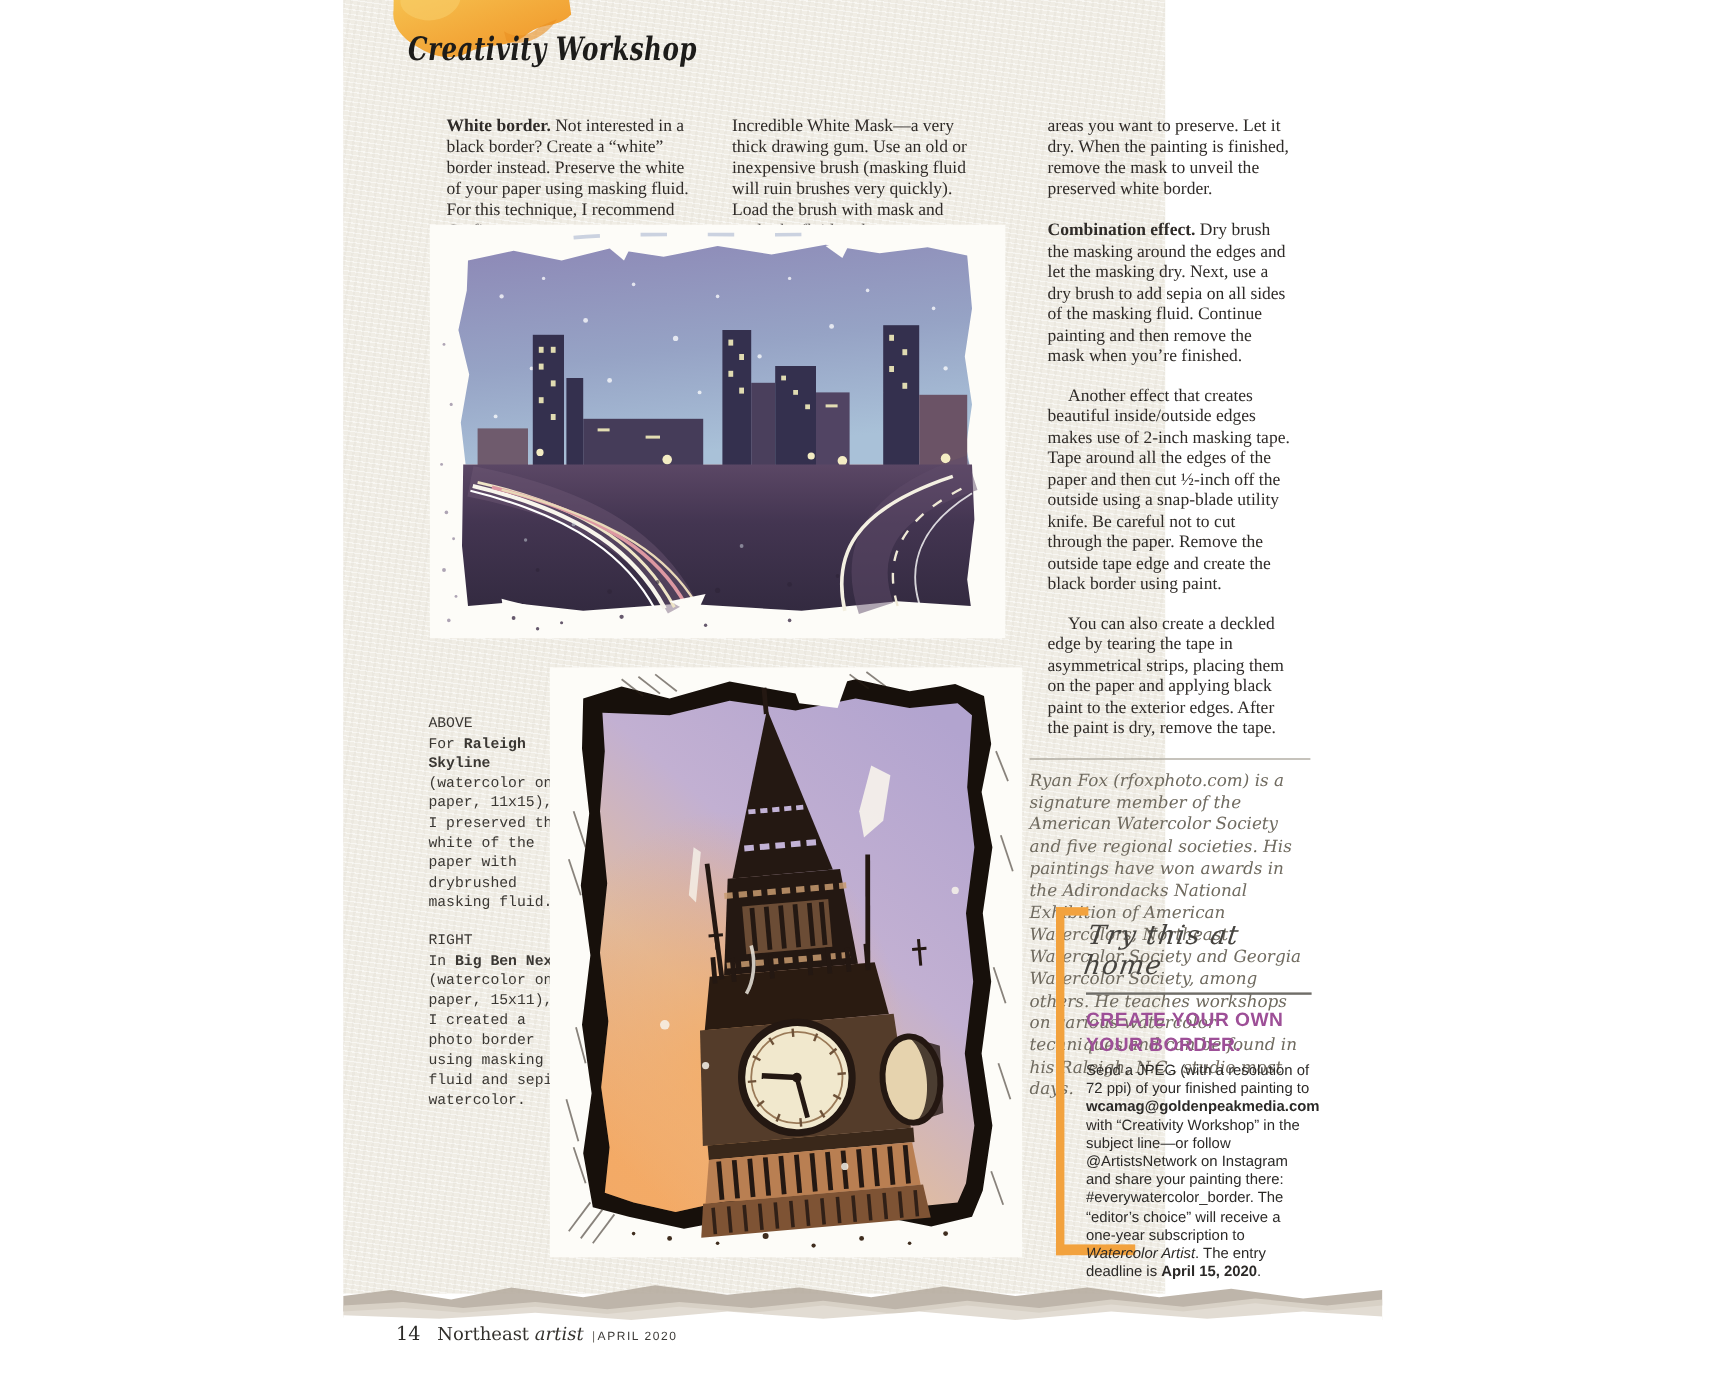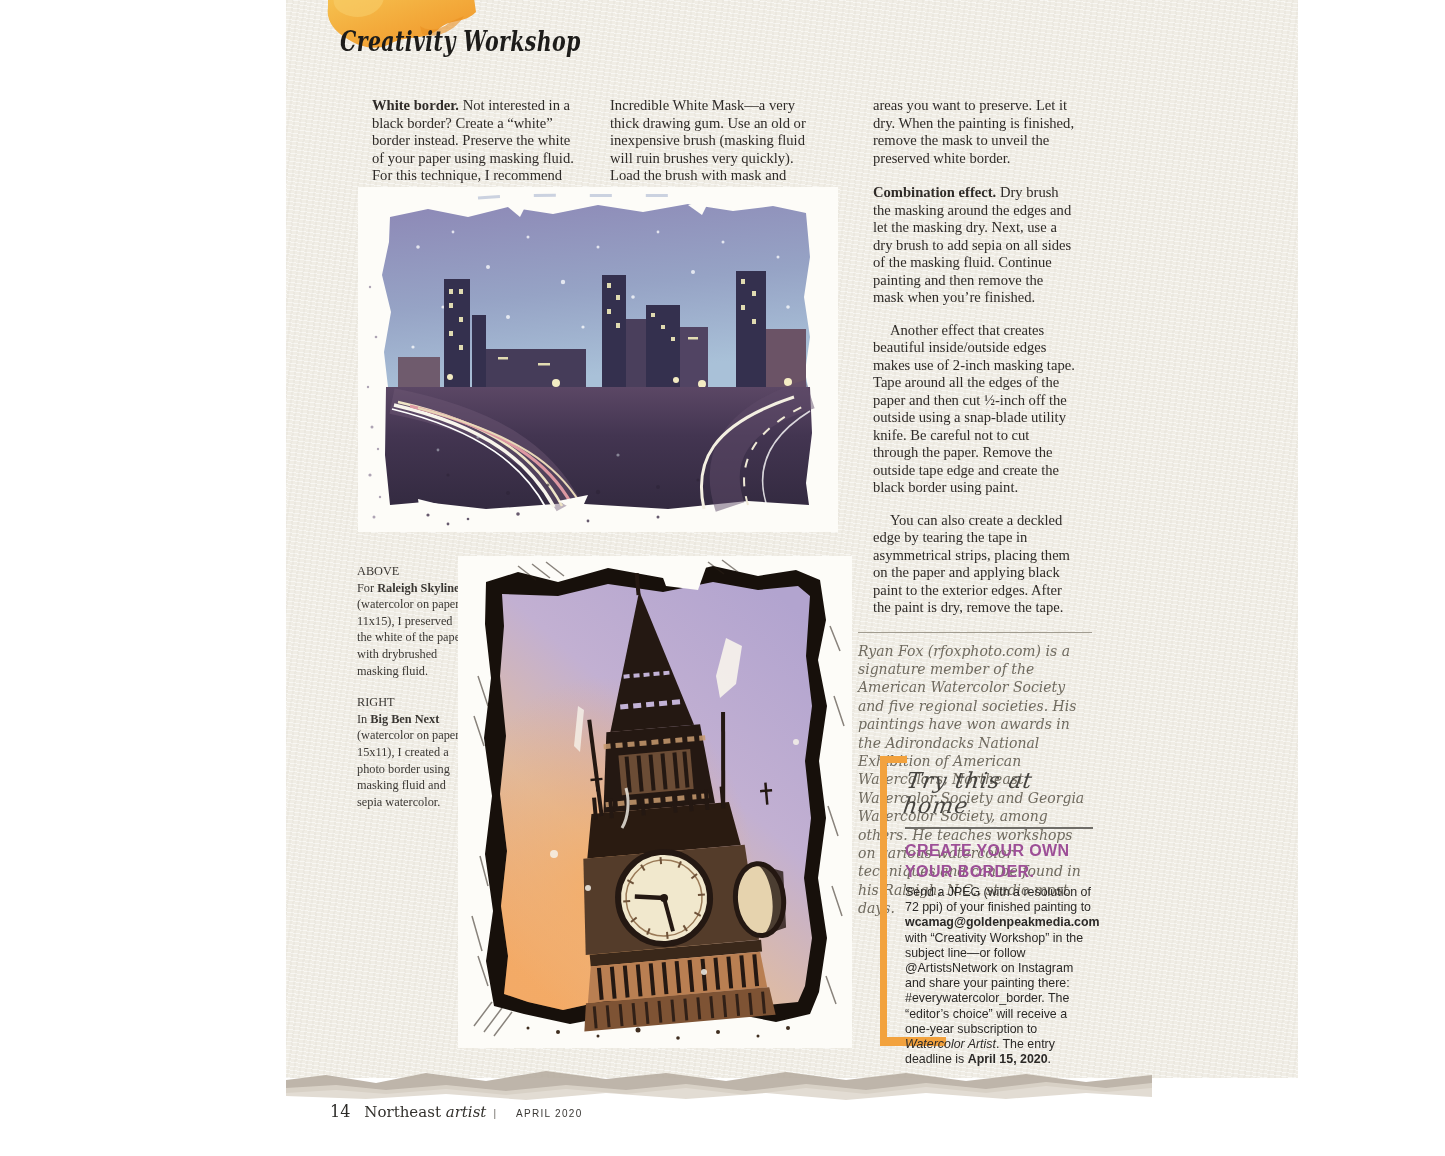--- a/index.html
+++ b/index.html
@@ -1,60 +1,60 @@
 <!DOCTYPE html>
 <html><head>
 <meta charset="utf-8">
 <style>
   *{box-sizing:border-box;margin:0;padding:0}
   html,body{background:#ffffff}
   .page{position:relative;width:1445px;height:1156px;background:#ffffff;overflow:hidden;
         font-family:"Liberation Serif",serif;}
-  .paper{position:absolute;left:286px;top:0;width:1012px;height:1078px;background:#f0ede5;
+  .paper{position:absolute;left:286px;top:0;width:685px;height:1078px;background:#f0ede5;
          background-image:
            repeating-linear-gradient(98deg, rgba(150,140,120,.05) 0 2px, rgba(0,0,0,0) 2px 6px),
            repeating-linear-gradient(8deg, rgba(255,255,255,.55) 0 1px, rgba(0,0,0,0) 1px 4px);}
   .splash{position:absolute;left:38px;top:-2px;width:154px;height:86px}
   .title{position:absolute;left:54px;top:26px;font-family:"DejaVu Serif",serif;
          font-style:italic;font-weight:700;font-size:27px;color:#1d1c1a;white-space:nowrap}
   .title-inner{display:inline-block;transform:scaleX(.76);transform-origin:0 0;letter-spacing:.5px}
   .col{position:absolute;top:82px;width:240px;font-size:14.6px;line-height:17.5px;color:#2f2b28}
   .col1{left:71px}.col2{left:309px}.col3{left:572px;width:234px}
   .bp{margin:15px}
   .gap-top{margin-top:17px}
   .indent{text-indent:17px}
   .b{font-weight:bold}
   .i{font-style:italic}
   .bio-rule{border:none;border-top:1px solid #a19c90;margin:11px 0 9px}
   .bio{font-family:"DejaVu Serif",serif;font-style:italic;font-size:14px;line-height:18.4px;color:#6f6a5f}
   .fig{position:absolute;line-height:0}
   .fig-skyline{left:72px;top:187px}
   .fig-bigben{left:172px;top:556px}
-  .captions{position:absolute;left:71px;top:563px;width:112px;
-            font-family:Liberation Serif, serif;font-size:12.3px;line-height:16.6px;color:#3a3733}
+  .captions{position:absolute;left:71px;top:595px;width:112px;
+            font-family:Liberation Mono, monospace;font-size:12.3px;line-height:16.6px;color:#3a3733}
   .cap-block+.cap-block{margin-top:15px}
   .trybox{position:absolute;left:594px;top:756px;width:214px;height:290px}
   .br-v{position:absolute;left:0;top:0;width:7px;height:100%;background:#f2a23e}
   .br-t{position:absolute;left:0;top:0;width:27px;height:7px;background:#f2a23e}
   .br-b{position:absolute;left:0;bottom:0;width:66px;height:9px;background:#f2a23e}
   .try-content{position:absolute;left:25px;top:12px;width:188px}
   .try-script{font-family:"DejaVu Serif",serif;font-style:italic;font-size:22px;color:#45433f;
               letter-spacing:1px;padding-bottom:9px;border-bottom:2px solid #6f6d68}
   .try-script .title-skew{display:inline-block;transform:skewX(-8deg)}
   .try-heading{margin-top:12px;font-family:"Liberation Sans",sans-serif;font-weight:700;
                font-size:16px;line-height:20.5px;color:#9d4f97;letter-spacing:.4px}
   .try-body{margin-top:3px;font-family:"Liberation Sans",sans-serif;font-size:12.4px;
             line-height:15.2px;color:#2b2927}
   .deckle{position:absolute;left:0;top:1062px;width:866px;height:42px}
   .footer{position:absolute;left:330px;top:1102px;display:flex;align-items:baseline;color:#262522}
   .folio{font-family:"DejaVu Serif",serif;font-size:16px;color:#2b2a27}
   .mag-name{margin-left:14px;font-family:"DejaVu Serif",serif;font-size:15px;color:#33312d}
   .mag-name .em{font-style:italic;font-weight:400}
   .sep{margin-left:7px;font-family:"Liberation Sans",sans-serif;font-size:10px;color:#6b6862}
-  .issue{margin-left:20px;font-family:"Liberation Sans",sans-serif;font-size:10px;
+  .issue{margin-left:2px;font-family:"Liberation Sans",sans-serif;font-size:10px;
          letter-spacing:1.3px;color:#3a3835}
 </style>
 </head>
 <body>
 
 <div class="page">
   <div class="paper">
 
     <svg class="splash" viewBox="0 0 154 86">
       <defs>

